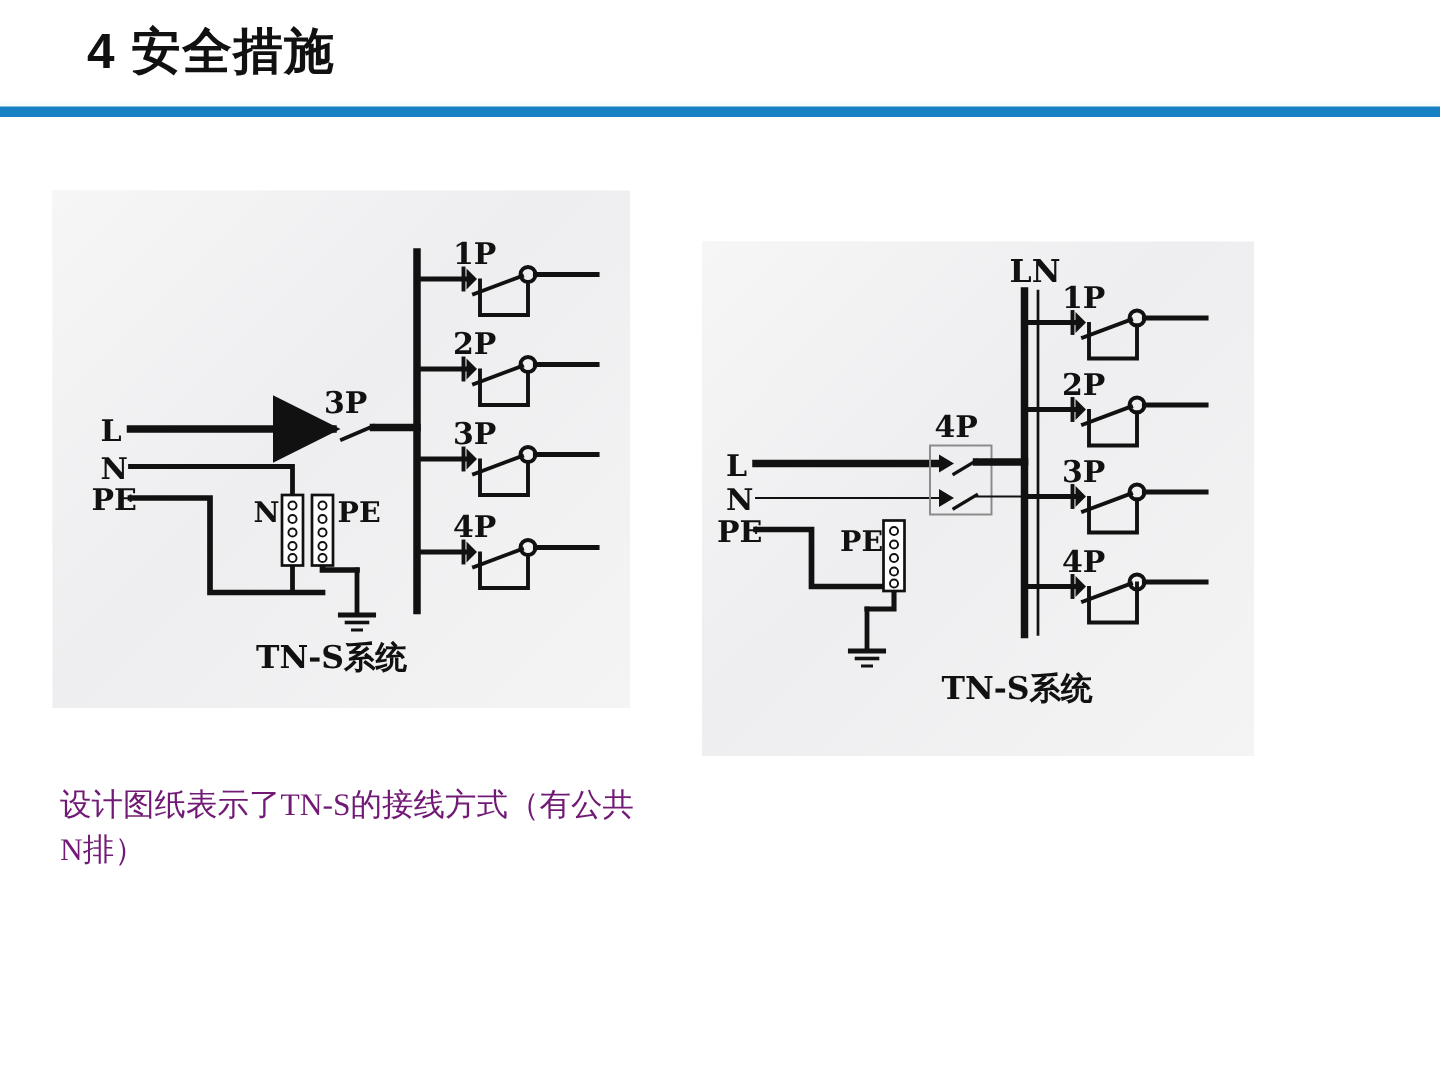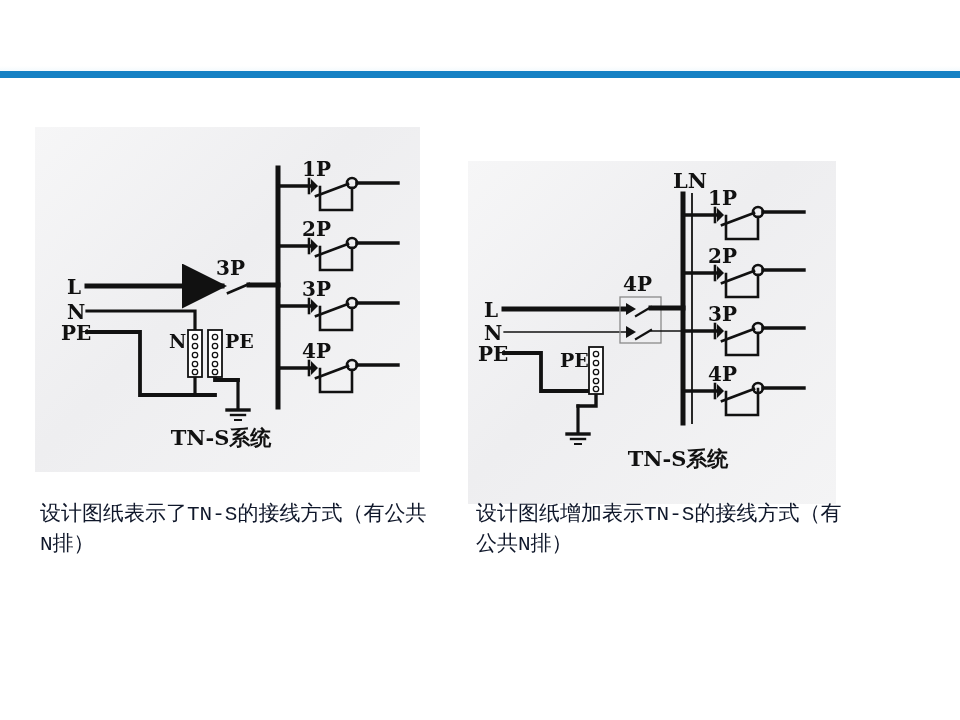--- a/index.html
+++ b/index.html
@@ -33,34 +33,36 @@
     position:absolute;inset:0;
     background:linear-gradient(135deg,#f6f6f7 0%,#eeeef0 45%,#f4f4f5 100%);
   }
   #fig-left{left:35px;top:127px;width:385px;height:345px;}
   #fig-right{left:468px;top:127px;width:368px;height:343px;margin-top:34px;}
   .figure svg{position:absolute;left:0;top:0;}
 
   
   .caption{
     position:absolute;
-    font-size:21px;line-height:1.45;color:#0f172a;
-    font-family:Liberation Mono, monospace;
+    font-size:21px;line-height:1.45;color:#701a75;
+    font-family:Liberation Serif, serif;
+    margin-top:21px;
   }
   #cap-left{left:40px;top:500px;width:390px;}
   #cap-right{left:476px;top:500px;width:380px;}
 
   
   .footer{position:absolute;left:0;top:628px;width:960px;height:92px;}
 </style>
 </head>
 <body>
 
 <div class="slide">
 
+  <div class="slide-title">4 安全措施</div>
   <div class="title-rule-fade"></div>
   <div class="title-rule"></div>
 
   <div class="figure" id="fig-left">
     <div class="grain"></div>
     <svg width="385" height="345" viewBox="0 0 385 345">
       <defs>
         <marker id="arrL" markerWidth="9" markerHeight="9" refX="8" refY="4.5" orient="auto">
           <path d="M0,0 L9,4.5 L0,9 Z" fill="#111"></path>
         </marker>
@@ -244,21 +246,20 @@
         <text x="240" y="44" font-size="20">1P</text>
         <text x="240" y="102" font-size="20">2P</text>
         <text x="240" y="160" font-size="20">3P</text>
         <text x="240" y="220" font-size="20">4P</text>
         <text x="210" y="305" font-size="21" text-anchor="middle">TN-S系统</text>
       </g>
     </svg>
   </div>
 
   <div class="caption" id="cap-left">设计图纸表示了TN-S的接线方式（有公共N排）</div>
-  <div class="caption" id="cap-right">设计图纸增加表示TN-S的接线方式（有公共N排）</div>
 
   <div class="footer">
     
 
     
   </div>
 
 </div>
 
 </body></html>

